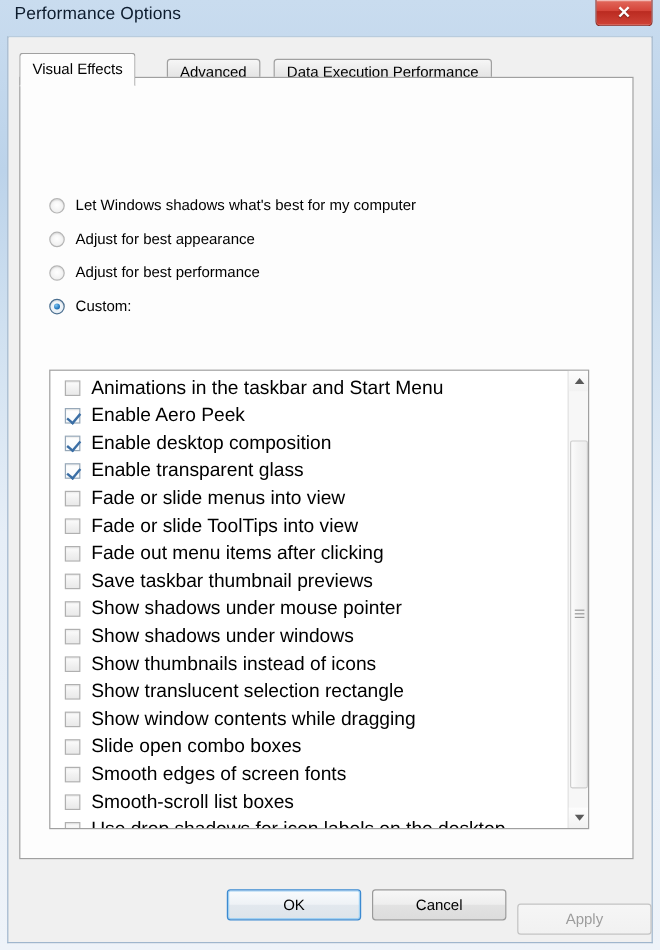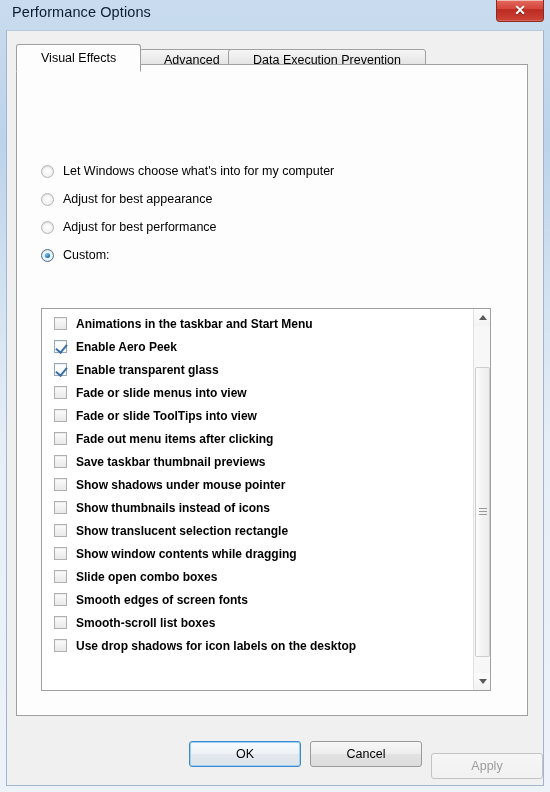--- a/index.html
+++ b/index.html
@@ -72,21 +72,21 @@
   
   #tabstrip {
     position: absolute;
     left: 9px; top: 12px;
     width: 512px; height: 28px;
   }
   .tab {
     position: absolute;
     top: 6px;
     height: 22px;
-    padding: 0 24px;
+    padding: 0 10px;
     display: flex; align-items: center;
     font-size: 12.5px;
     color: #000;
     background: linear-gradient(180deg,#f6f6f6 0%, #e8e8e8 55%, #dedede 100%);
     border: 1px solid #a0a0a0;
     border-radius: 3px 3px 0 0;
     white-space: nowrap;
     cursor: pointer;
   }
   .tab.active {
@@ -193,24 +193,23 @@
     content: "";
     position: absolute;
     left: 3px; top: 1px;
     width: 5px; height: 9px;
     border: solid #3a6ea5;
     border-width: 0 2px 2px 0;
     transform: rotate(40deg);
   }
   .list-label {
     margin-left: 9px;
-    font-size: 12px;
+    font-size: 16px;
     white-space: nowrap;
     color: #000;
-    font-weight: bold;
   }
 
   
   #scrollbar {
     position: absolute;
     right: 0; top: 0;
     width: 17px; height: 381px;
     background: #f7f7f7;
     border-left: 1px solid #e2e2e2;
   }
@@ -306,31 +305,31 @@
   <div id="client">
 
     <div id="tabstrip">
       <div class="tab active" id="tab0" style="left:0px;">
         <span>Visual Effects</span>
       </div>
       <div class="tab" id="tab1" style="left:123px;">
         <span>Advanced</span>
       </div>
       <div class="tab" id="tab2" style="left:212px;">
-        <span>Data Execution Prevention</span>
+        <span>Data Execution Performance</span>
       </div>
     </div>
 
     <div id="tabpanel">
 
 
       <div id="radios">
           <div class="radio-row">
             <span class="radio"></span>
-            <span class="radio-label">Let Windows choose what's into for my computer</span>
+            <span class="radio-label">Let Windows shadows what's best for my computer</span>
           </div>
           <div class="radio-row">
             <span class="radio"></span>
             <span class="radio-label">Adjust for best appearance</span>
           </div>
           <div class="radio-row">
             <span class="radio"></span>
             <span class="radio-label">Adjust for best performance</span>
           </div>
           <div class="radio-row">
@@ -344,20 +343,24 @@
             <div class="list-row">
               <span class="checkbox"></span>
               <span class="list-label">Animations in the taskbar and Start Menu</span>
             </div>
             <div class="list-row">
               <span class="checkbox checked"></span>
               <span class="list-label">Enable Aero Peek</span>
             </div>
             <div class="list-row">
               <span class="checkbox checked"></span>
+              <span class="list-label">Enable desktop composition</span>
+            </div>
+            <div class="list-row">
+              <span class="checkbox checked"></span>
               <span class="list-label">Enable transparent glass</span>
             </div>
             <div class="list-row">
               <span class="checkbox"></span>
               <span class="list-label">Fade or slide menus into view</span>
             </div>
             <div class="list-row">
               <span class="checkbox"></span>
               <span class="list-label">Fade or slide ToolTips into view</span>
             </div>
@@ -365,20 +368,24 @@
               <span class="checkbox"></span>
               <span class="list-label">Fade out menu items after clicking</span>
             </div>
             <div class="list-row">
               <span class="checkbox"></span>
               <span class="list-label">Save taskbar thumbnail previews</span>
             </div>
             <div class="list-row">
               <span class="checkbox"></span>
               <span class="list-label">Show shadows under mouse pointer</span>
+            </div>
+            <div class="list-row">
+              <span class="checkbox"></span>
+              <span class="list-label">Show shadows under windows</span>
             </div>
             <div class="list-row">
               <span class="checkbox"></span>
               <span class="list-label">Show thumbnails instead of icons</span>
             </div>
             <div class="list-row">
               <span class="checkbox"></span>
               <span class="list-label">Show translucent selection rectangle</span>
             </div>
             <div class="list-row">

